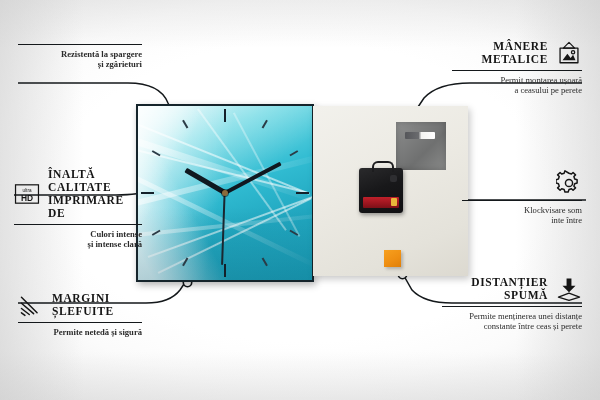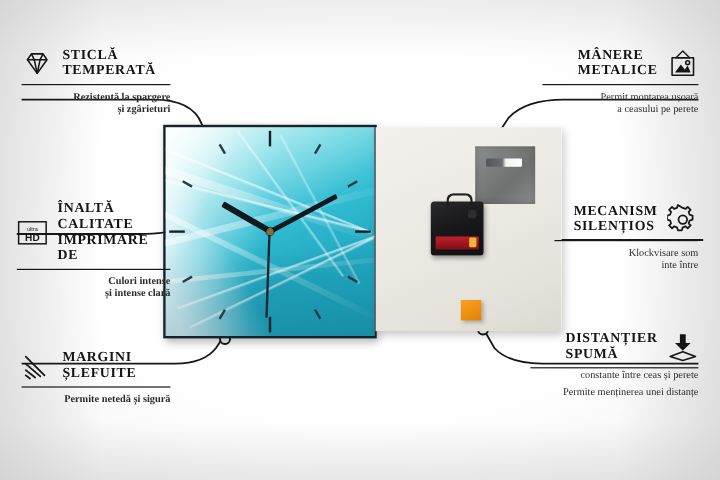--- a/index.html
+++ b/index.html
@@ -84,21 +84,21 @@
   .callout{position:absolute;}
   .co-head{display:flex;align-items:center;gap:8px;}
   .co-title{font-size:11.5px;line-height:13px;letter-spacing:.6px;color:#151515;font-weight:700;text-transform:uppercase;}
   .rule{height:1px;background:#14181b;margin-top:4px;}
   .co-sub{font-size:8.6px;line-height:10.4px;color:#2b2b2b;margin-top:4px;}
   .ic{width:26px;height:26px;flex:0 0 26px;display:block;}
   .L .co-head{justify-content:flex-start;}
   .L .co-title{text-align:left;}
   .L .co-sub{text-align:right;font-weight:bold;}
   .R .co-head{justify-content:flex-end;flex-direction:row;}
-  .R .co-title{text-align:left;}
+  .R .co-title{text-align:right;}
   .R .co-sub{text-align:right;}
 
   #wires{position:absolute;left:0;top:0;width:600px;height:400px;pointer-events:none;}
 </style>
 </head>
 <body>
 
 <div id="stage">
   <div class="vig"></div>
 
@@ -192,34 +192,20 @@
       <div class="mech">
         <div class="loop"></div>
         <div class="dot"></div>
         <div class="batt"></div>
       </div>
       <div class="foam"></div>
     </div>
   </div>
 
   <div class="callout L" style="left:18px;top:40px;width:124px;">
-    <div class="co-head">
-      <svg class="ic" viewBox="0 0 32 32">
-        <g fill="none" stroke="#151515" stroke-width="1.6" stroke-linejoin="round">
-          <path d="M6 12 L10 6 H22 L26 12 L16 26 Z"></path>
-          <path d="M6 12 H26"></path>
-            <path d="M10 6 L13 12 L16 26"></path>
-            <path d="M22 6 L19 12 L16 26"></path>
-        </g>
-      </svg>
-      <div>
-        <div class="co-title">STICLĂ</div>
-        <div class="co-title">TEMPERATĂ</div>
-      </div>
-    </div>
     <div class="rule"></div>
     <div class="co-sub">Rezistentă la spargere</div>
     <div class="co-sub" style="margin-top:0">și zgârieturi</div>
   </div>
 
   <div class="callout L" style="left:14px;top:168px;width:128px;">
     <div class="co-head">
       <svg class="ic" viewBox="0 0 34 30">
         <rect x="2" y="3" width="30" height="24" fill="none" stroke="#151515" stroke-width="1.6"></rect>
         <text x="17" y="13" font-family="Liberation Sans, sans-serif" font-size="6" text-anchor="middle" fill="#151515">ultra</text>
@@ -269,24 +255,20 @@
         </g>
       </svg>
     </div>
     <div class="rule"></div>
     <div class="co-sub">Permit montarea ușoară</div>
     <div class="co-sub" style="margin-top:0">a ceasului pe perete</div>
   </div>
 
   <div class="callout R" style="left:462px;top:170px;width:120px;">
     <div class="co-head">
-      <div>
-        <div class="co-title">MECANISM</div>
-        <div class="co-title">SILENȚIOS</div>
-      </div>
       <svg class="ic" viewBox="0 0 32 32">
         <g fill="none" stroke="#151515" stroke-width="1.8" stroke-linejoin="round">
           <path d="M16 4 l3 1 2-2 3 3 -2 2 1 3 3 1 v4 l-3 1 -1 3 2 2 -3 3 -2-2 -3 1 -1 3 h-4 l-1-3 -3-1 -2 2 -3-3 2-2 -1-3 -3-1 v-4 l3-1 1-3 -2-2 3-3 2 2 3-1 1-3 z"></path>
           <circle cx="16" cy="16" r="4.4"></circle>
         </g>
       </svg>
     </div>
     <div class="rule"></div>
     <div class="co-sub">Klockvisare som</div>
     <div class="co-sub" style="margin-top:0">inte între</div>
@@ -297,17 +279,17 @@
       <div>
         <div class="co-title">DISTANȚIER</div>
         <div class="co-title">SPUMĂ</div>
       </div>
       <svg class="ic" viewBox="0 0 32 30">
         <path d="M13 2 h6 v9 h5 l-8 8 -8-8 h5 z" fill="#151515"></path>
         <path d="M16 20 L29 25 L16 29 L3 25 Z" fill="none" stroke="#151515" stroke-width="1.6" stroke-linejoin="round"></path>
       </svg>
     </div>
     <div class="rule"></div>
+    <div class="co-sub">Permite menținerea unei distanțe</div>
     <div class="co-sub" style="margin-top:0">constante între ceas și perete</div>
-    <div class="co-sub">Permite menținerea unei distanțe</div>
   </div>
 
 </div>
 
 </body></html>

